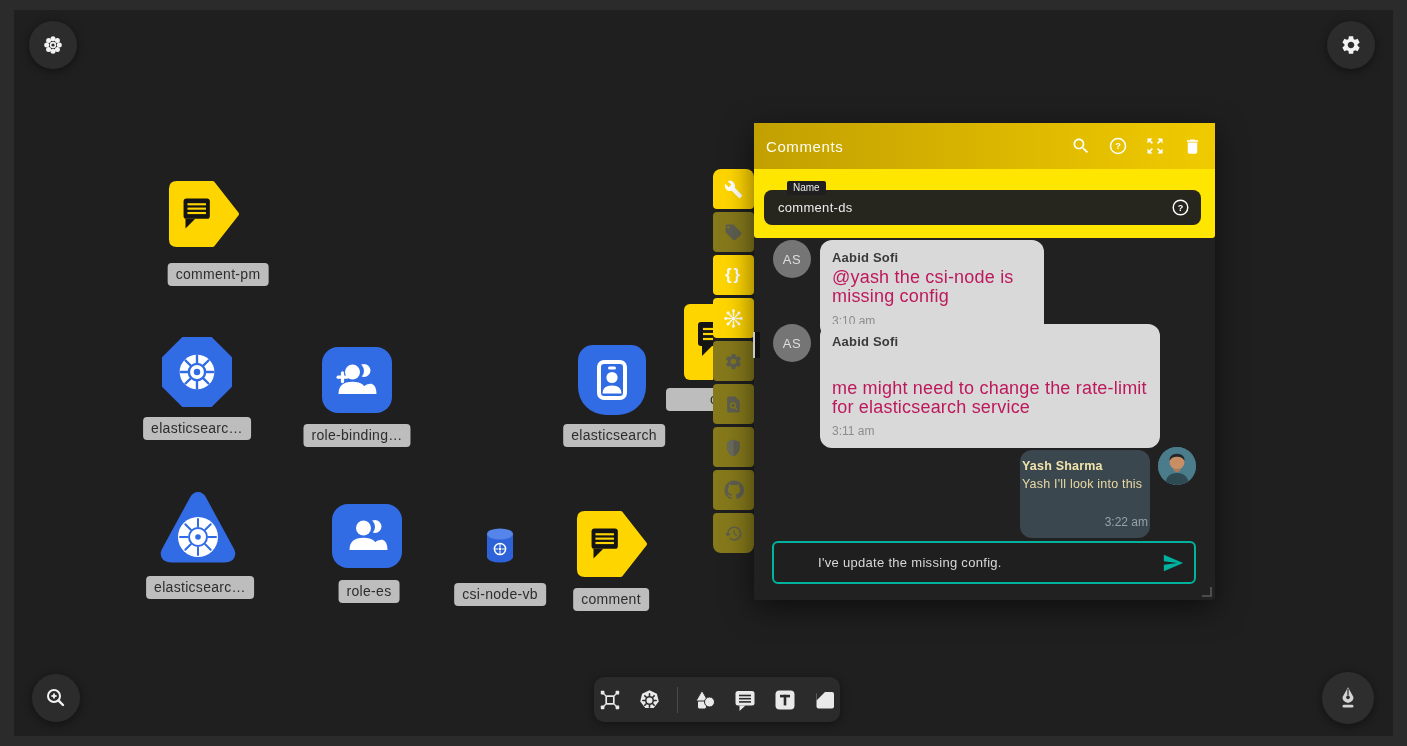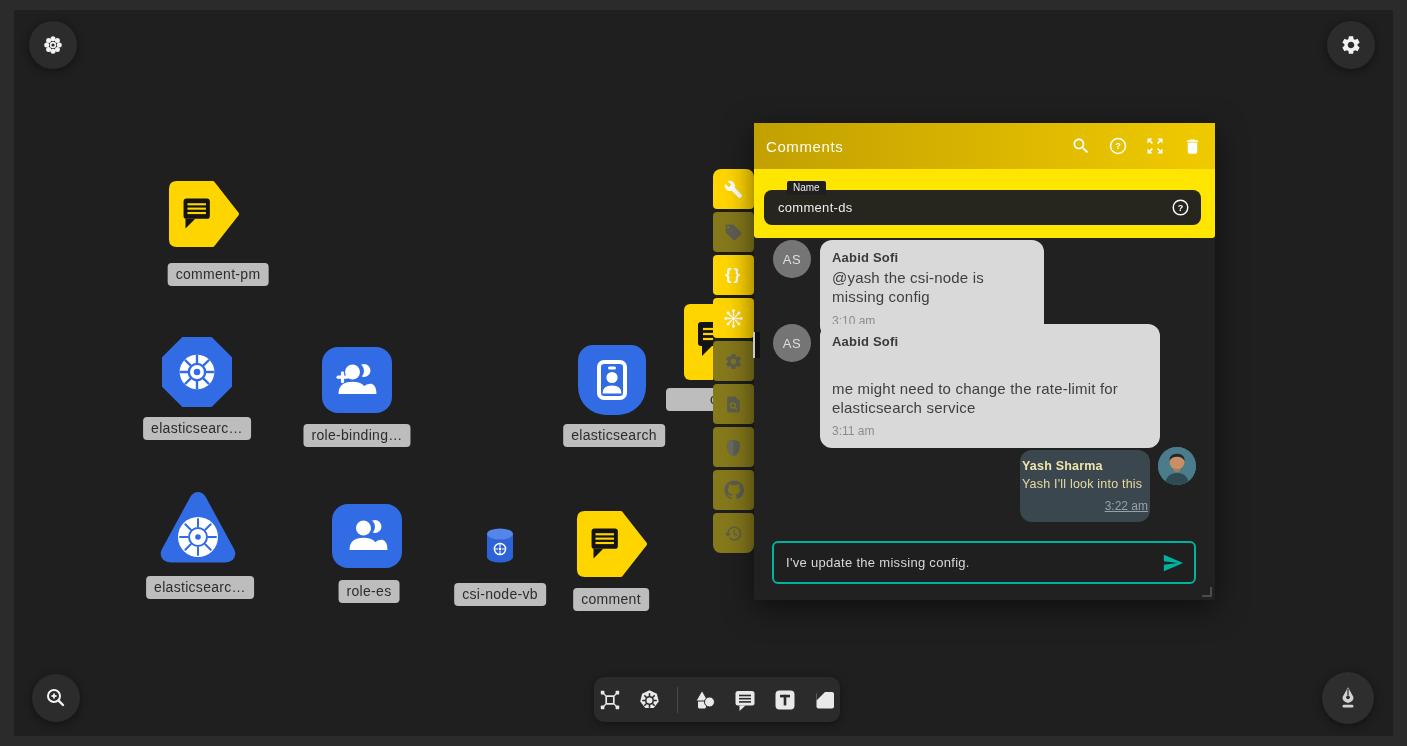--- a/index.html
+++ b/index.html
@@ -35,29 +35,29 @@
   .ph-icons .hib { width:22px; height:22px; display:flex; align-items:center; justify-content:center; cursor:pointer; color:#fff; }
   .name-section { position:absolute; left:0; top:46px; right:0; height:69px; background:#ffe600; border-radius:0 0 3px 3px; }
   .name-input-wrap { position:absolute; left:10px; top:21px; width:437px; height:35px; background:#26261f; border-radius:8px; display:flex; align-items:center; }
   .name-chip { position:absolute; left:23px; top:-9px; background:#1f1f1f; color:#eaeaea; font-size:10px; padding:1px 6px 2px; border-radius:2px; }
   .name-value { flex:1; background:transparent; border:none; outline:none; color:#ececec; font-size:13px; letter-spacing:.3px; padding:0 14px; font-family:"Liberation Sans",sans-serif; }
   .name-help { margin-right:11px; color:#fff; display:flex; }
 
   .avatar { position:absolute; width:38px; height:38px; border-radius:50%; background:#757575; color:#dedede; display:flex; align-items:center; justify-content:center; font-size:13px; letter-spacing:.5px; }
   .bubble { position:absolute; background:#d9d9d9; border-radius:12px; padding:10px 12px; }
   .bub-author { font-size:13px; font-weight:bold; color:#3a3a3a; letter-spacing:.2px; }
-  .bub-text { font-size:15px; color:#404040; letter-spacing:.2px; line-height:19px; }
+  .bub-text { font-size:18px; color:#be185d; letter-spacing:.2px; line-height:19px; }
   .bub-time { font-size:12px; color:#8c8c8c; }
   .bubble.dark { background:#3a474e; }
   .bubble.dark .bub-author { color:#f2e3ab; font-size:12.5px; }
   .bubble.dark .bub-text { color:#ead9a2; font-size:12.5px; }
   .bubble.dark .bub-time { color:#97a1a8; text-align:right; }
 
   .composer { position:absolute; left:18px; top:418px; width:424px; height:43px; border:2px solid #00b39f; border-radius:6px; display:flex; align-items:center; background:#1f1f1f; }
-  .composer input { flex:1; background:transparent; border:none; outline:none; color:#d8d8d8; font-size:13px; letter-spacing:.3px; padding:0 12px; font-family:"Liberation Sans",sans-serif; }
+  .composer input { flex:1; background:transparent; border:none; outline:none; color:#d8d8d8; font-size:13px; letter-spacing:.3px; padding:0 12px; font-family:"Liberation Sans",sans-serif;margin-left:32px; }
   .composer .send { margin-right:10px; display:flex; cursor:pointer; }
   .grip { position:absolute; right:3px; bottom:3px; width:10px; height:10px; border-right:2px solid #6a6a6a; border-bottom:2px solid #6a6a6a; opacity:.6; }
 
   
   .bottom-toolbar { position:absolute; left:580px; top:667px; width:246px; height:45px; background:#2b2b2b; border-radius:10px; display:flex; align-items:center; justify-content:center; gap:14px; z-index:3; box-shadow:0 2px 8px rgba(0,0,0,.4); }
   .btb { width:26px; height:26px; display:flex; align-items:center; justify-content:center; cursor:pointer; color:#e9e9e9; }
   .bt-div { width:1px; height:26px; background:#4a4a4a; }
 
   .sliver { position:absolute; left:739px; top:322px; width:7px; height:26px; background:#101010; border-left:2px solid #c9c9c9; z-index:11; }
 </style>
@@ -362,21 +362,21 @@
         </div>
       <div class="bubble" style="left:66px;top:201px;width:340px;">
         <div class="bub-author">Aabid Sofi</div>
         <div class="bub-text" style="margin-top:30px;">me might need to change the rate-limit for elasticsearch service</div>
         <div class="bub-time" style="margin-top:7px;">3:11 am</div>
       </div>
 
       <div class="bubble dark" style="left:266px;top:327px;width:130px;padding:9px 2px;">
         <div class="bub-author">Yash Sharma</div>
         <div class="bub-text" style="margin-top:2px;">Yash I'll look into this</div>
-        <div class="bub-time" style="margin-top:5px;text-decoration:underline;">3:22 am</div>
+        <div class="bub-time" style="margin-top:21px;">3:22 am</div>
       </div>
       <div class="avatar" style="left:404px;top:324px;overflow:hidden;background:#48707e;">
         <svg width="38" height="38" viewBox="0 0 38 38">
           <rect width="38" height="38" fill="#4a7c8c"></rect>
           <circle cx="19" cy="15" r="7.5" fill="#c98e64"></circle>
           <path d="M11.5 14 Q11 7 19 6.8 Q27 7 26.5 14 Q24 9.5 19 9.8 Q14 9.5 11.5 14 Z" fill="#20262a"></path>
           <path d="M7 38 Q8 26 19 26 Q30 26 31 38 Z" fill="#2e4a52"></path>
           <path d="M15 21 Q19 25 23 21 L22 24 Q19 26 16 24 Z" fill="#b47a52"></path>
         </svg>
       </div>

